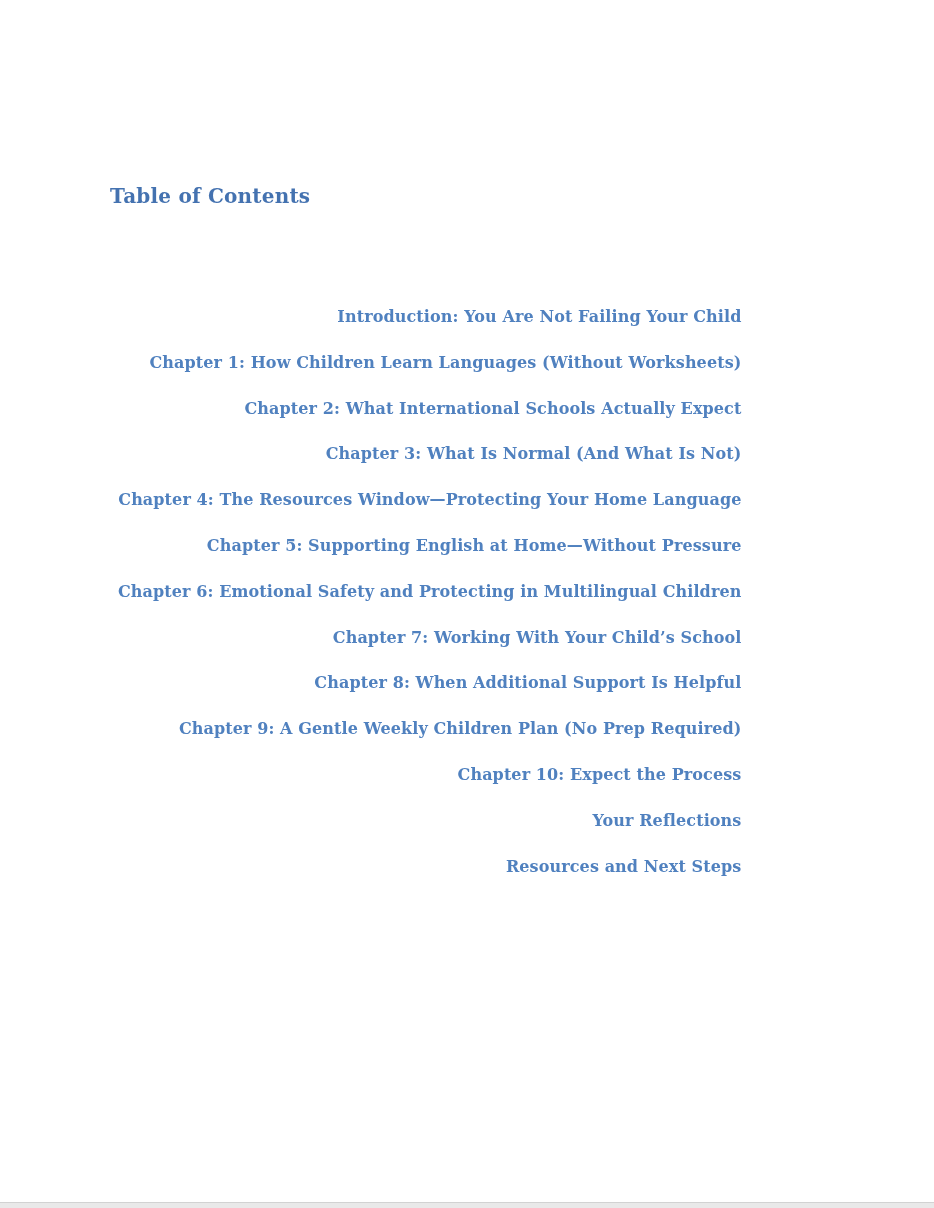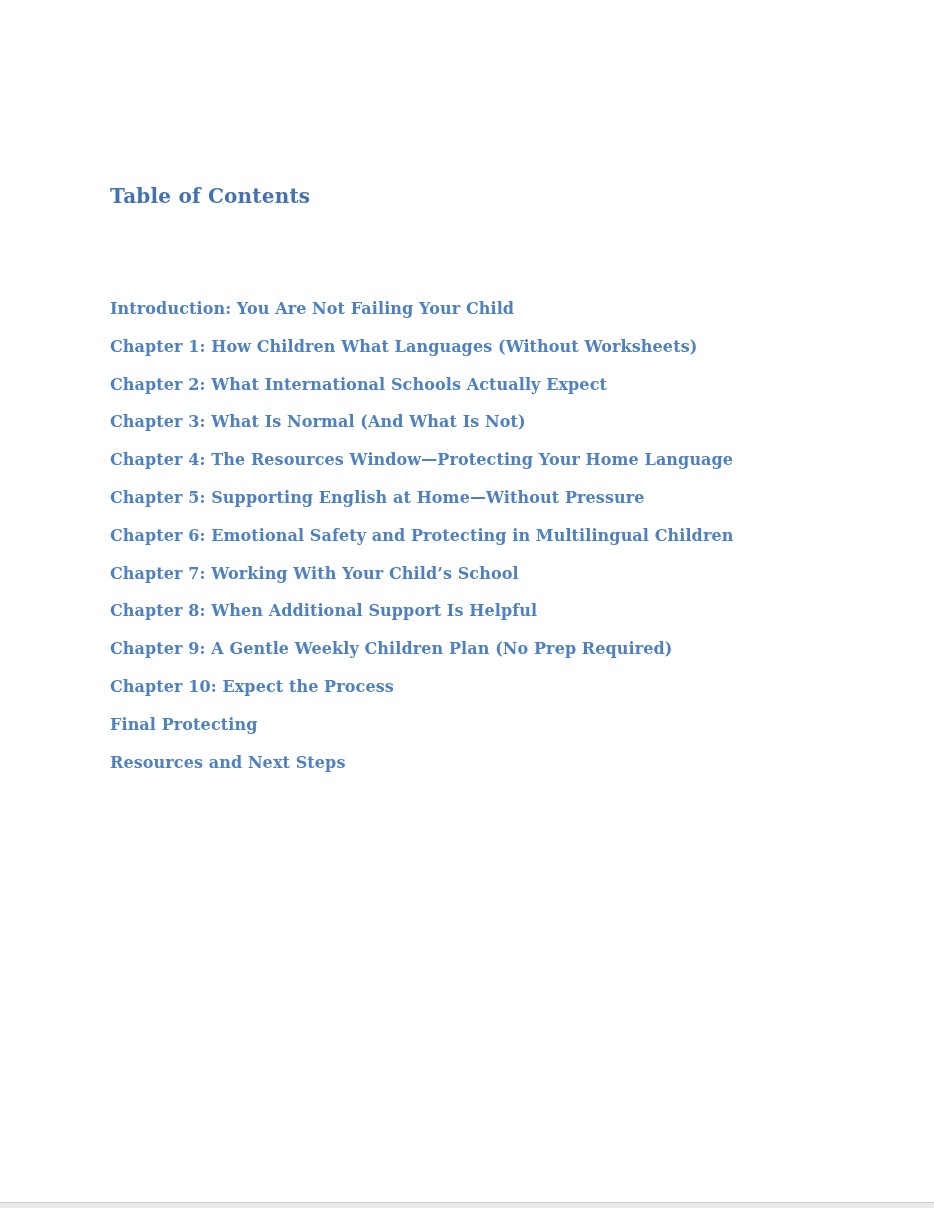--- a/index.html
+++ b/index.html
@@ -30,57 +30,58 @@
     white-space: nowrap;
   }
   .toc-list {
     position: absolute;
     left: 110px;
     top: 295px;
     margin: 0;
     padding: 0;
   }
   .toc-entry {
-    margin: 0;
+    margin: 8px;
     padding: 0;
     height: 37.8px;
     line-height: 27px;
     font-size: 16px;
     font-weight: 700;
     letter-spacing: 0.1px;
     color: #5081bf;
     white-space: nowrap;
     cursor: pointer;
+    text-align: right;
   }
   .page-edge {
     position: absolute;
     left: 0;
     bottom: 0;
     width: 934px;
     height: 5px;
     background: #e9e9e9;
     border-top: 1px solid #d2d2d2;
   }
 </style>
 </head>
 <body>
 
 <div class="page">
   <h1 class="toc-title">Table of Contents</h1>
 
   <div class="toc-list" id="toc-list">
       <p class="toc-entry">Introduction: You Are Not Failing Your Child</p>
-      <p class="toc-entry">Chapter 1: How Children What Languages (Without Worksheets)</p>
+      <p class="toc-entry">Chapter 1: How Children Learn Languages (Without Worksheets)</p>
       <p class="toc-entry">Chapter 2: What International Schools Actually Expect</p>
       <p class="toc-entry">Chapter 3: What Is Normal (And What Is Not)</p>
       <p class="toc-entry">Chapter 4: The Resources Window—Protecting Your Home Language</p>
       <p class="toc-entry">Chapter 5: Supporting English at Home—Without Pressure</p>
       <p class="toc-entry">Chapter 6: Emotional Safety and Protecting in Multilingual Children</p>
       <p class="toc-entry">Chapter 7: Working With Your Child’s School</p>
       <p class="toc-entry">Chapter 8: When Additional Support Is Helpful</p>
       <p class="toc-entry">Chapter 9: A Gentle Weekly Children Plan (No Prep Required)</p>
       <p class="toc-entry">Chapter 10: Expect the Process</p>
-      <p class="toc-entry">Final Protecting</p>
+      <p class="toc-entry">Your Reflections</p>
       <p class="toc-entry">Resources and Next Steps</p>
     </div>
 
   <div class="page-edge"></div>
 </div>
 
 </body></html>

